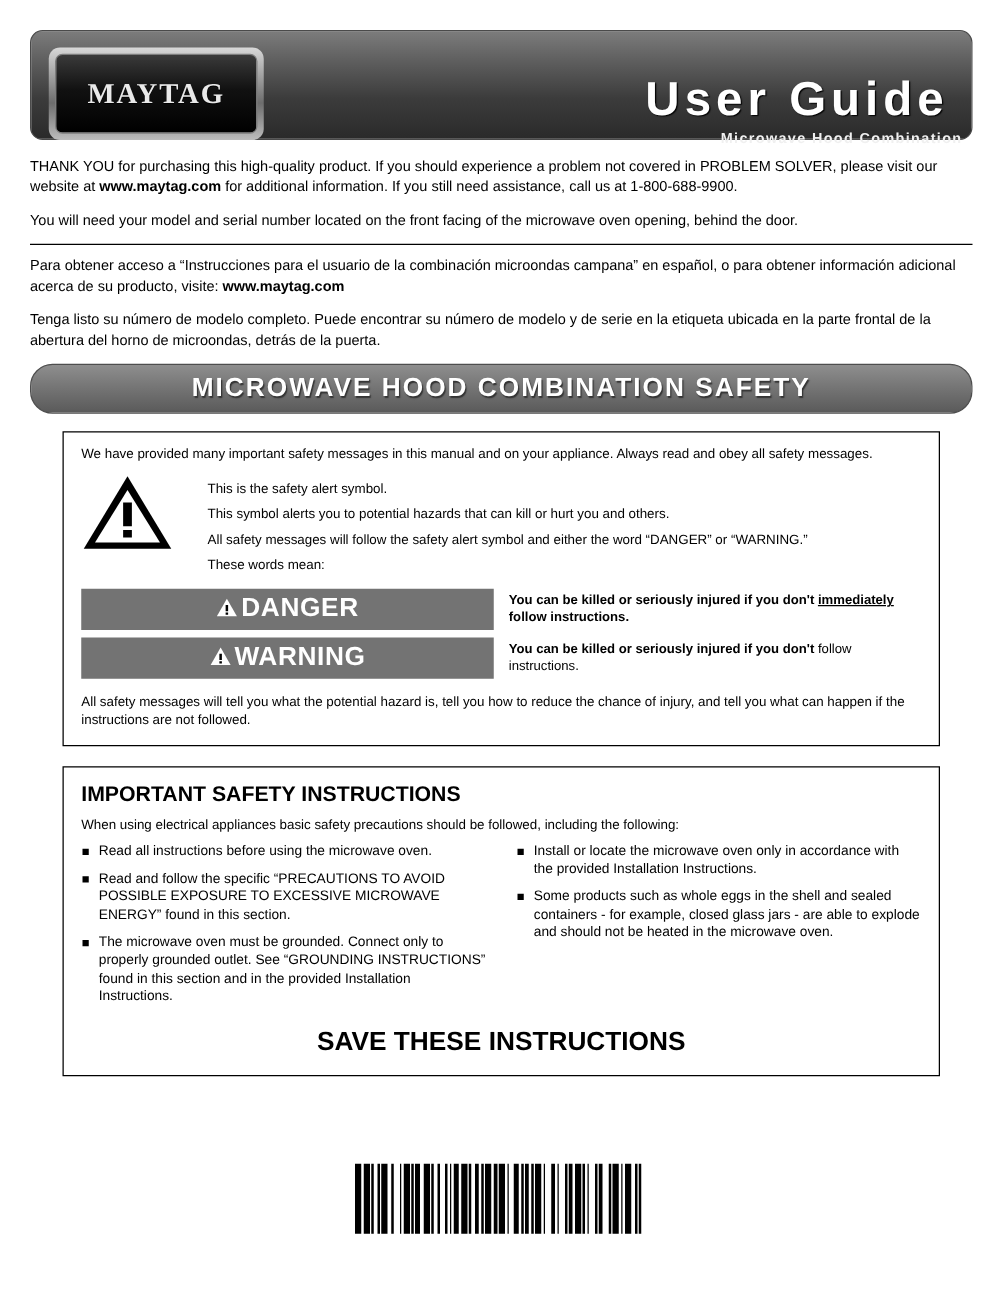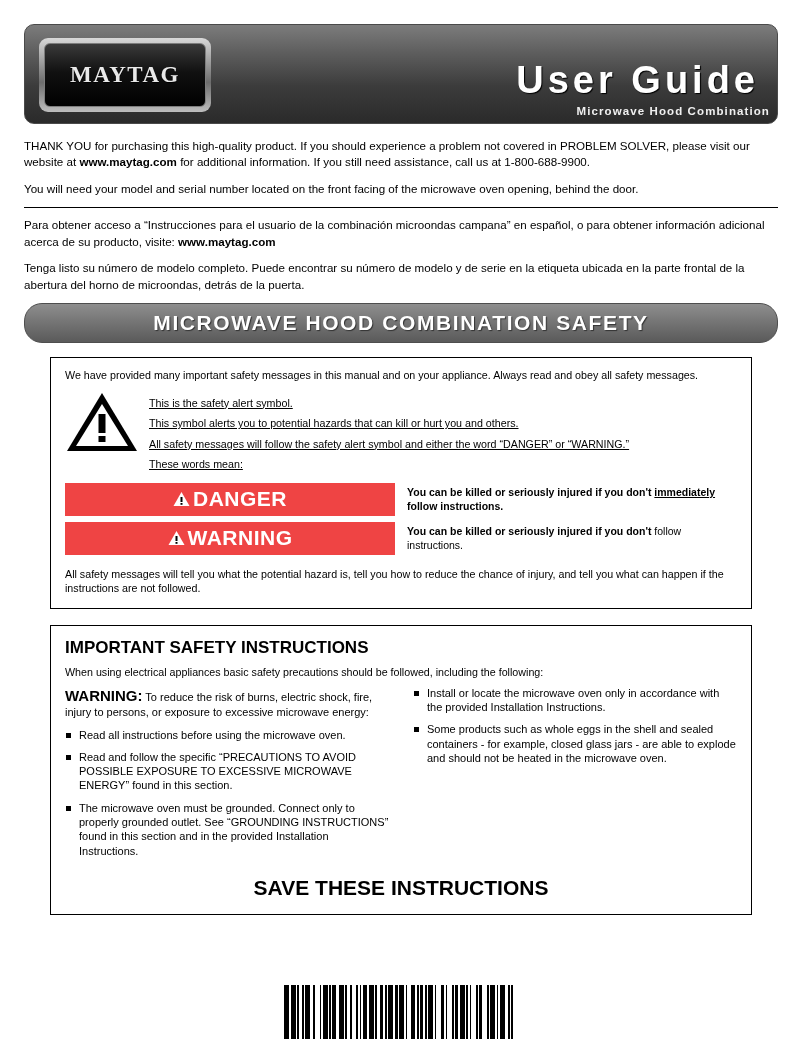--- a/index.html
+++ b/index.html
@@ -19,21 +19,21 @@
     position: relative;
     width: 802px;
     height: 1039px;
     box-sizing: border-box;
     padding: 0 24px;
   }
 
   
   .header-banner {
     margin-top: 24px;
-    height: 100px;
+    height: 88px;
     border-radius: 10px;
     background: linear-gradient(180deg, #7c7c7c 0%, #5e5e5e 28%, #3c3c3c 62%, #2a2a2a 100%);
     position: relative;
     box-sizing: border-box;
     border: 1px solid #4a4a4a;
   }
   .logo-plate {
     position: absolute;
     left: 14px;
     top: 13px;
@@ -133,23 +133,22 @@
     margin: 2px 0 8px 0;
   }
   .box-text {
     font-size: 10.7px;
     line-height: 1.35;
     margin: 0 0 8px 0;
   }
   .alert-row {
     display: flex;
     align-items: flex-start;
-    gap: 10px;
+    gap: 27px;
     margin-bottom: 6px;
-    text-decoration: underline;
   }
   .alert-symbol {
     width: 74px;
     height: 62px;
     flex: 0 0 74px;
     display: flex;
     align-items: center;
     justify-content: center;
   }
   .alert-lines {
@@ -162,21 +161,21 @@
 
   .signal-row {
     display: flex;
     align-items: center;
     gap: 12px;
     margin-top: 6px;
   }
   .signal-bar {
     width: 330px;
     flex: 0 0 330px;
-    background: #ef4444;
+    background: #737373;
     color: #fff;
     text-align: center;
     font-size: 21px;
     font-weight: bold;
     letter-spacing: 0.5px;
     padding: 4px 0 5px 0;
     display: flex;
     align-items: flex-start;
     justify-content: center;
     gap: 3px;
@@ -351,21 +350,20 @@
     </div>
 
     <div class="box-footer">All safety messages will tell you what the potential hazard is, tell you how to reduce the chance of injury, and tell you what can happen if the instructions are not followed.</div>
   </div>
 
   <div class="isi-box">
     <div class="isi-title">IMPORTANT SAFETY INSTRUCTIONS</div>
     <div class="isi-lead">When using electrical appliances basic safety precautions should be followed, including the following:</div>
     <div class="isi-cols">
       <div class="isi-col">
-        <div class="isi-warning"><span class="w">WARNING:</span><span> To reduce the risk of burns, electric shock, fire, injury to persons, or exposure to excessive microwave energy:</span></div>
         <ul class="bullets">
           <li>Read all instructions before using the microwave oven.</li>
           <li>Read and follow the specific “PRECAUTIONS TO AVOID POSSIBLE EXPOSURE TO EXCESSIVE MICROWAVE ENERGY” found in this section.</li>
           <li>The microwave oven must be grounded. Connect only to properly grounded outlet. See “GROUNDING INSTRUCTIONS” found in this section and in the provided Installation Instructions.</li>
         </ul>
       </div>
       <div class="isi-col">
         <ul class="bullets">
           <li>Install or locate the microwave oven only in accordance with the provided Installation Instructions.</li>
           <li>Some products such as whole eggs in the shell and sealed containers - for example, closed glass jars - are able to explode and should not be heated in the microwave oven.</li>

